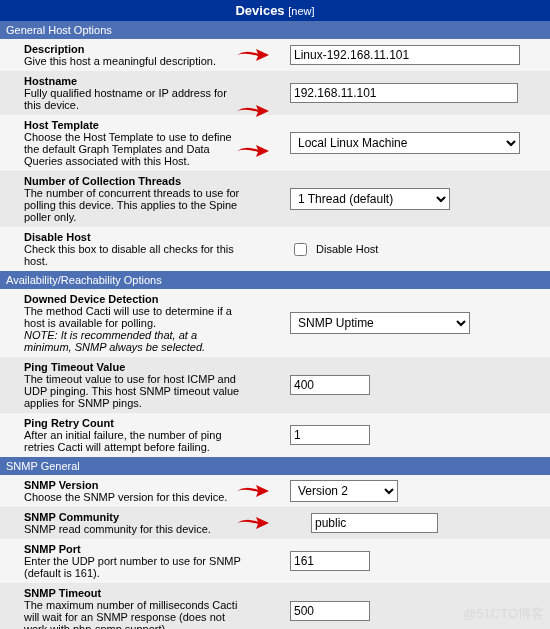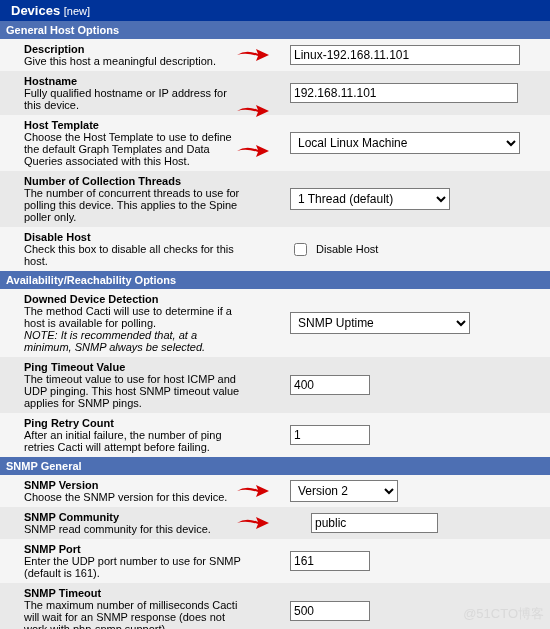--- a/index.html
+++ b/index.html
@@ -9,26 +9,27 @@
     color: #000;
     background: #fff;
     width: 550px;
   }
   .title-bar {
     background: #003399;
     color: #fff;
     font-weight: bold;
     font-size: 13px;
     padding: 3px 11px;
+    text-align: center;
   }
   .title-bar .sub { font-weight: normal; font-size: 11px;}
   .section-head {
     background: #4d6fb3;
     color: #fff;
-    font-weight: bold;
+    font-weight: normal;
     font-size: 11px;
     padding: 3px 6px;
   }
   table {
     width: 100%;
     border-collapse: collapse;
   }
   tr.row-a { background: #f5f5f5; }
   tr.row-b { background: #e9e9e9; }
   td { padding: 4px 24px; vertical-align: middle; border: none; }

